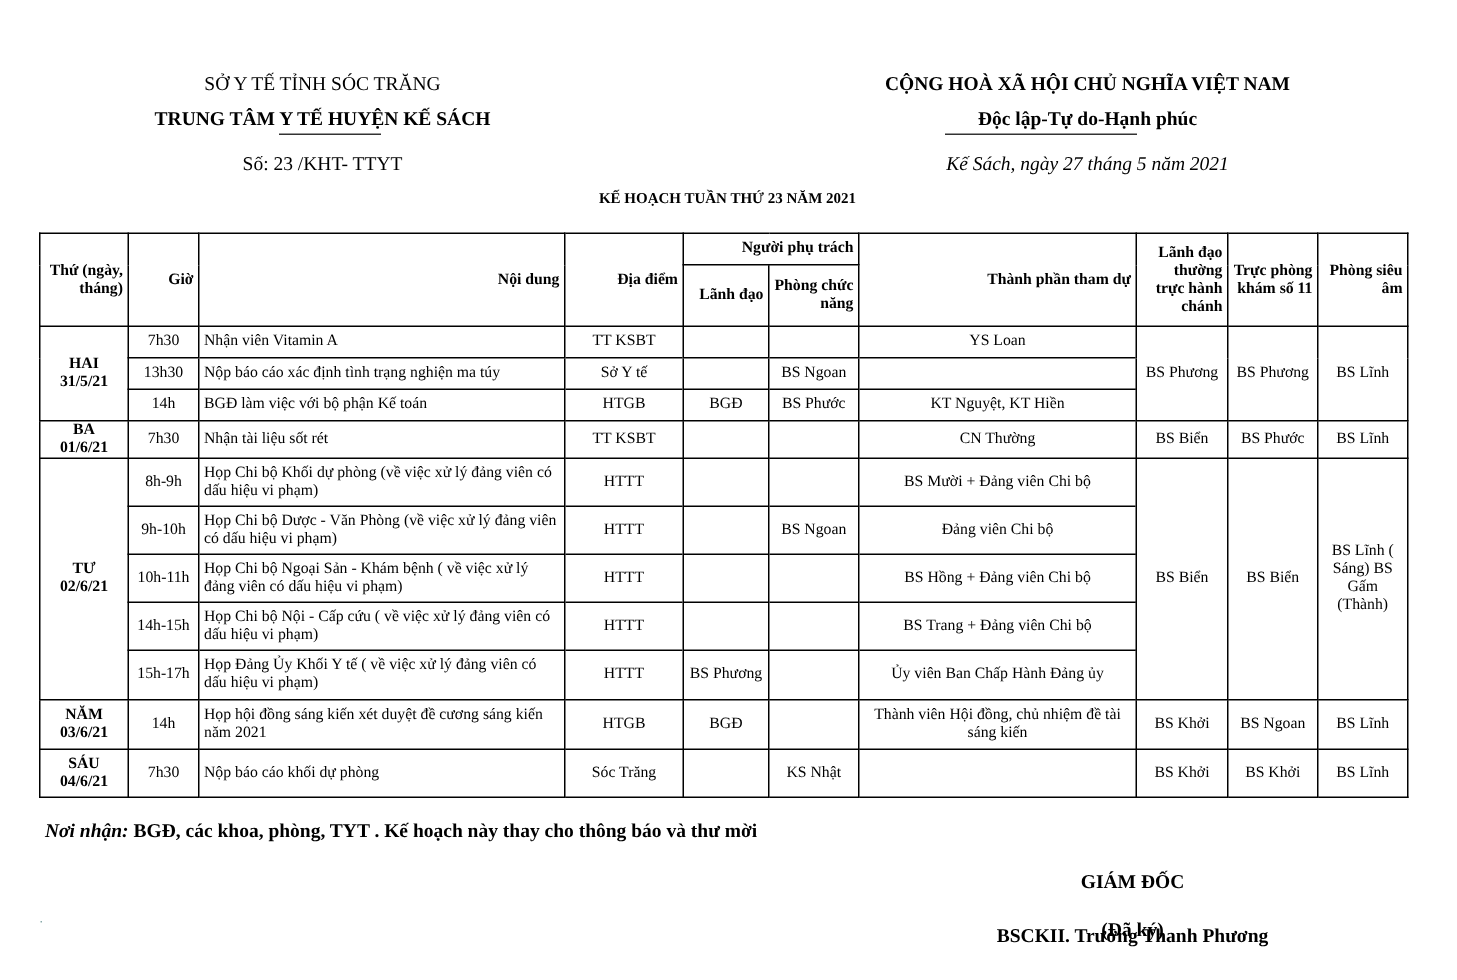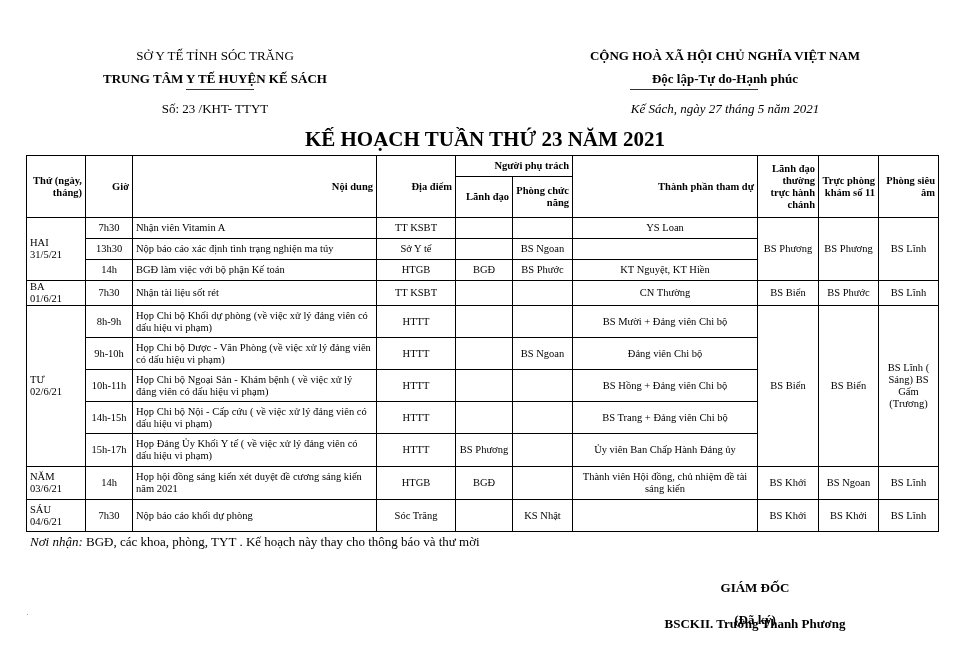--- a/index.html
+++ b/index.html
@@ -19,40 +19,40 @@
   table.plan {
     position: absolute; left: 26px; top: 155px;
     border-collapse: collapse; table-layout: fixed;
     font-size: 10.5px; line-height: 12px;
   }
   table.plan td, table.plan th {
     border: 1.5px solid #000; padding: 0 3px; vertical-align: middle;
   }
   table.plan th { font-weight: bold; text-align: right; font-size: 10.5px; }
   table.plan td.c { text-align: center; }
-  table.plan td.b { font-weight: normal; text-align: left; }
+  table.plan td.b { font-weight: bold; text-align: center; }
   table.plan tr.dash-bottom td.dash { border-bottom: 1.5px dashed #000; }
-  .footer-note { left: 30px; top: 534px; font-size: 13px; }
+  .footer-note { left: 30px; top: 546px; font-size: 13px; font-weight: bold; }
   .sig { left: 640px; width: 230px; text-align: center; font-weight: bold; font-size: 13px; }
   .dot { left: 27px; top: 614px; width: 1px; height: 1px; background: #8aa; }
 </style>
 </head>
 <body>
 
 <div class="abs hdr-left center t13" style="top:48px;">SỞ Y TẾ TỈNH SÓC TRĂNG</div>
 <div class="abs hdr-left center t13 bold" style="top:71px;">TRUNG TÂM Y TẾ HUYỆN KẾ SÁCH</div>
 <div class="abs underline-bar" style="left:186px; top:89px; width:68px;"></div>
 <div class="abs hdr-left center t13" style="top:101px;text-align:center;">Số: 23 /KHT- TTYT</div>
 
 <div class="abs hdr-right center t13 bold" style="top:48px;">CỘNG HOÀ XÃ HỘI CHỦ NGHĨA VIỆT NAM</div>
 <div class="abs hdr-right center t13 bold" style="top:71px;">Độc lập-Tự do-Hạnh phúc</div>
 <div class="abs underline-bar" style="left:630px; top:89px; width:128px;"></div>
 <div class="abs hdr-right center t13 ital" style="top:101px;">Kế Sách, ngày 27 tháng 5 năm 2021</div>
 
-<div class="abs center bold" style="left:250px; width:470px; top:127px; font-size:21px;">KẾ HOẠCH TUẦN THỨ 23 NĂM 2021</div>
+<div class="abs center bold" style="left:250px; width:470px; top:127px; font-size:10px;">KẾ HOẠCH TUẦN THỨ 23 NĂM 2021</div>
 
 <table class="plan">
   <colgroup>
     <col style="width:59px">
       <col style="width:47px">
       <col style="width:244px">
       <col style="width:79px">
     <col style="width:57px">
       <col style="width:60px">
       <col style="width:185px">
@@ -122,21 +122,21 @@
   <tr style="height:32px" class="dash-bottom">
     <td rowspan="5" class="b"><span>TƯ</span><br><span>02/6/21</span></td>
     <td class="c dash">8h-9h</td>
     <td class="dash">Họp Chi bộ Khối dự phòng (về việc xử lý đảng viên có dấu hiệu vi phạm)</td>
     <td class="c dash">HTTT</td>
     <td class="c dash"></td>
     <td class="c dash"></td>
     <td class="c dash">BS Mười + Đảng viên Chi bộ</td>
     <td rowspan="5" class="c">BS Biển</td>
     <td rowspan="5" class="c">BS Biển</td>
-    <td rowspan="5" class="c">BS Lĩnh ( Sáng) BS Gấm (Trương)</td>
+    <td rowspan="5" class="c">BS Lĩnh ( Sáng) BS Gấm (Thành)</td>
   </tr>
   <tr style="height:32px" class="dash-bottom">
     <td class="c dash">9h-10h</td>
     <td class="dash">Họp Chi bộ Dược - Văn Phòng  (về việc xử lý đảng viên có dấu hiệu vi phạm)</td>
     <td class="c dash">HTTT</td>
     <td class="c dash"></td>
     <td class="c dash">BS Ngoan</td>
     <td class="c dash">Đảng viên Chi bộ</td>
   </tr>
   <tr style="height:32px" class="dash-bottom">

